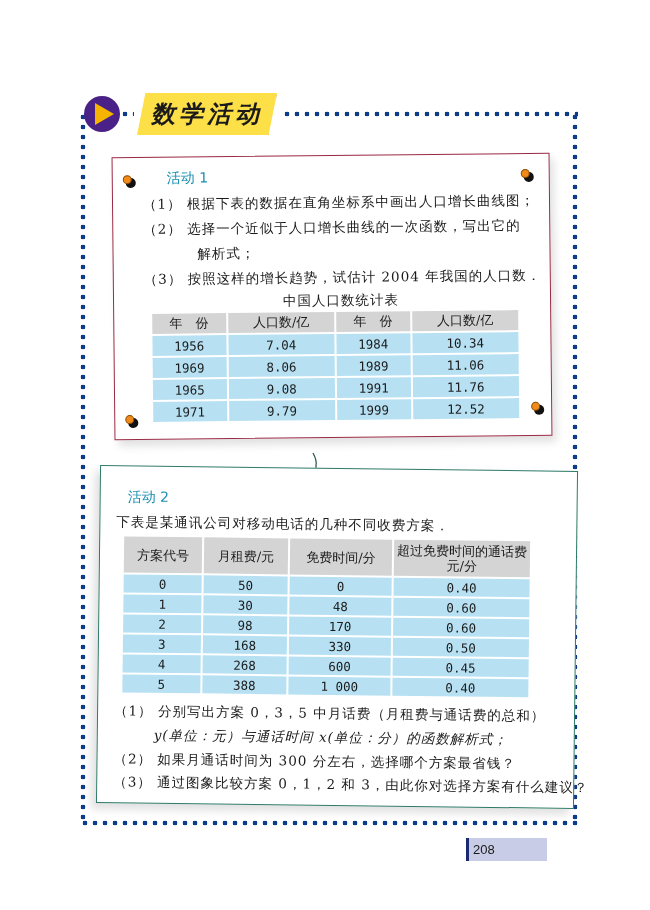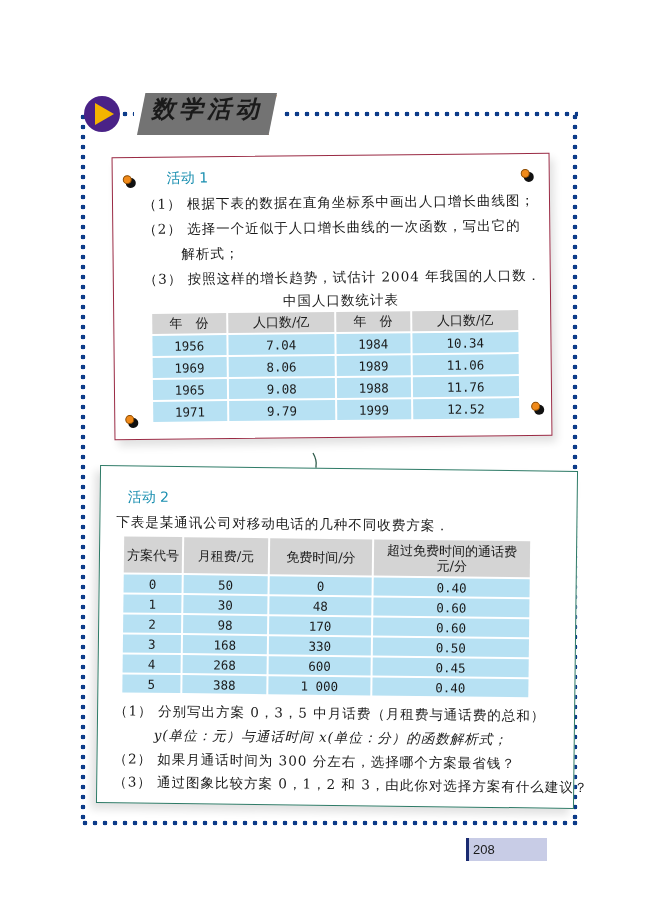--- a/index.html
+++ b/index.html
@@ -35,24 +35,24 @@
     .play-badge .tri {
       width: 0; height: 0;
       border-top: 11px solid transparent;
       border-bottom: 11px solid transparent;
       border-left: 19px solid #f4b400;
       margin-left: 5px;
     }
     .title-banner {
       position: absolute; left: 137px; top: 93px;
       width: 140px; height: 42px;
-      background: #737373;
+      background: #fde047;
       clip-path: polygon(6% 0, 100% 0, 94% 100%, 0 100%);
       box-shadow: 2px 2px 0 #c96a25;
-      display: flex; align-items: flex-start; justify-content: center;
+      display: flex; align-items: center; justify-content: center;
     }
     .title-banner span {
       font-family: "DejaVu Serif", serif;
       font-weight: bold; font-size: 24px; letter-spacing: 4px;
       color: #1a1a1a; font-style: italic;
     }
     
     .card1 {
       position: absolute; left: 113px; top: 155px;
       width: 438px; height: 283px;
@@ -134,21 +134,21 @@
       <div class="o"></div>
     </div>
   <div class="pin" style="left:416px; top:248px;">
       <div class="b"></div>
       <div class="o"></div>
     </div>
 
   <div class="heading" style="left:54px; top:12px;">活动 1</div>
   <div class="line" style="left:30px; top:38px;">（1） 根据下表的数据在直角坐标系中画出人口增长曲线图；</div>
   <div class="line" style="left:30px; top:63px;">（2） 选择一个近似于人口增长曲线的一次函数，写出它的</div>
-  <div class="line" style="left:68px; top:88px;">解析式；</div>
+  <div class="line" style="left:84px; top:88px;">解析式；</div>
   <div class="line" style="left:30px; top:113px;">（3） 按照这样的增长趋势，试估计 2004 年我国的人口数．</div>
   <div class="caption" style="left:169px; top:136px;">中国人口数统计表</div>
 
   <table style="left:36px; top:154px; width:370px;">
     <thead>
       <tr>
         <th>年　份</th>
         <th>人口数/亿</th>
         <th>年　份</th>
         <th>人口数/亿</th>
@@ -163,21 +163,21 @@
       </tr>
       <tr>
         <td>1969</td>
         <td>8.06</td>
         <td>1989</td>
         <td>11.06</td>
       </tr>
       <tr>
         <td>1965</td>
         <td>9.08</td>
-        <td>1988</td>
+        <td>1991</td>
         <td>11.76</td>
       </tr>
       <tr>
         <td>1971</td>
         <td>9.79</td>
         <td>1999</td>
         <td>12.52</td>
       </tr>
     </tbody>
   </table>
@@ -188,21 +188,21 @@
   <circle cx="4" cy="19" r="2" fill="#111"></circle>
 </svg>
 
 <div class="card2">
   <div class="heading" style="left:27px; top:22px;">活动 2</div>
   <div class="line" style="left:16px; top:47px;">下表是某通讯公司对移动电话的几种不同收费方案．</div>
 
   <table class="t2" style="left:22px; top:68px; width:410px;">
     <thead>
       <tr>
-        <th style="width:58px;">方案代号</th>
+        <th style="width:78px;">方案代号</th>
         <th style="width:84px;">月租费/元</th>
         <th style="width:102px;">免费时间/分</th>
         <th>
           <div>超过免费时间的通话费</div>
           <div>元/分</div>
         </th>
       </tr>
     </thead>
     <tbody>
       <tr>

